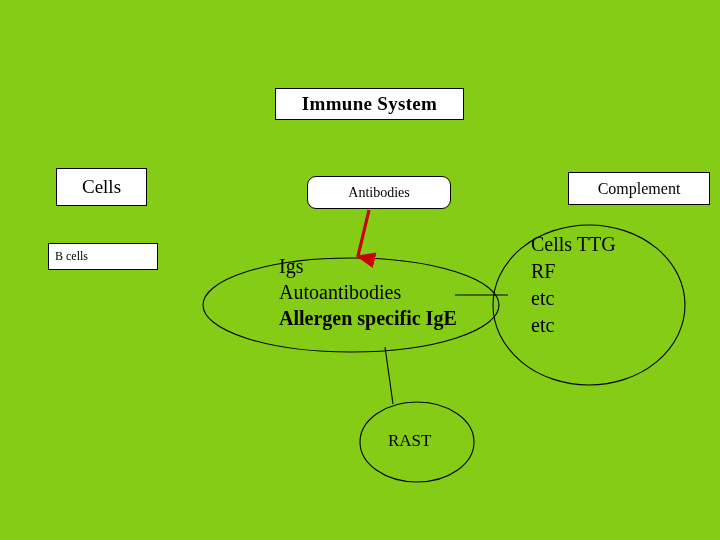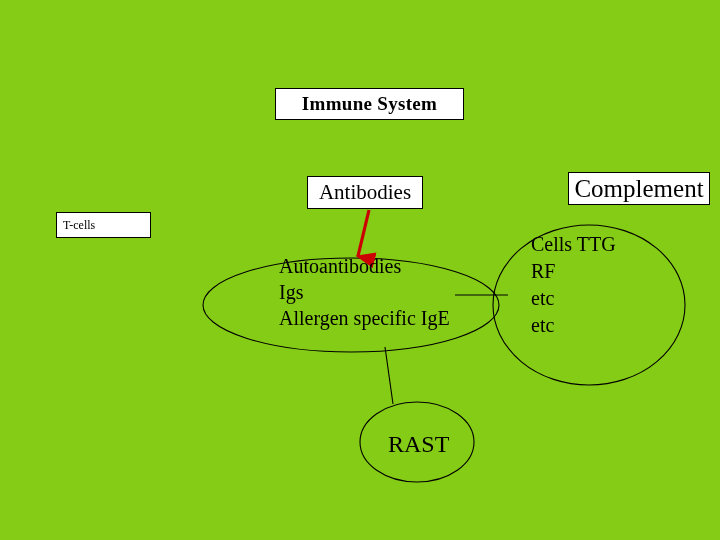--- a/index.html
+++ b/index.html
@@ -63,32 +63,33 @@
     top: 243px;
     width: 110px;
     height: 27px;
     font-size: 12px;
   }
 
   
   #antibodies-box {
     left: 307px;
     top: 176px;
-    width: 116px;
+    width: 144px;
     height: 33px;
-    font-size: 21px;
+    font-size: 14px;
+    border-radius: 9px;
   }
 
   
   #complement-box {
     left: 568px;
     top: 172px;
     width: 142px;
     height: 33px;
-    font-size: 25px;
+    font-size: 16px;
   }
 
   
   #vector-layer {
     position: absolute;
     left: 0;
     top: 0;
     width: 720px;
     height: 540px;
     pointer-events: none;
@@ -99,34 +100,34 @@
     position: absolute;
     white-space: nowrap;
     line-height: 1.0;
   }
   #igs-text-block {
     left: 279px;
     top: 256px;
     font-size: 20px;
   }
   #igs-text-block .line { margin-bottom: 6px; }
-  #igs-text-block .line:last-child { margin-bottom: 0; }
+  #igs-text-block .line:last-child { margin-bottom: 0; font-weight: bold; }
 
   #markers-text-block {
     left: 531px;
     top: 234px;
     font-size: 20px;
   }
   #markers-text-block .line { margin-bottom: 7px; }
   #markers-text-block .line:last-child { margin-bottom: 0; }
 
   #rast-text {
     left: 388px;
     top: 432px;
-    font-size: 24px;
+    font-size: 17px;
   }
 </style>
 </head>
 <body>
 
 <div id="canvas">
 
   <svg id="vector-layer" viewBox="0 0 720 540" xmlns="http://www.w3.org/2000/svg">
     <defs>
       <marker id="red-arrowhead" markerWidth="7" markerHeight="7" refX="2.6" refY="5.4" orient="auto" markerUnits="strokeWidth">
@@ -142,31 +143,32 @@
 
     <line x1="455" y1="295" x2="508" y2="295" stroke="#000000" stroke-width="1.1"></line>
 
     <line x1="385" y1="347" x2="393" y2="404" stroke="#000000" stroke-width="1.1"></line>
 
     <line x1="369" y1="210" x2="358" y2="256" stroke="#cc0000" stroke-width="3.2" marker-end="url(#red-arrowhead)"></line>
   </svg>
 
   <div class="box" id="title-box">Immune System</div>
 
+  <div class="box" id="cells-box">Cells</div>
 
-  <div class="box box-left-align" id="tcells-box">T-cells</div>
 
+  <div class="box box-left-align" id="bcells-box">B cells</div>
 
   <div class="box" id="antibodies-box">Antibodies</div>
 
   <div class="box" id="complement-box">Complement</div>
 
   <div class="text-block" id="igs-text-block">
+    <div class="line">Igs</div>
     <div class="line">Autoantibodies</div>
-    <div class="line">Igs</div>
     <div class="line">Allergen specific IgE</div>
   </div>
 
   <div class="text-block" id="markers-text-block">
     <div class="line">Cells TTG</div>
     <div class="line">RF</div>
     <div class="line">etc</div>
     <div class="line">etc</div>
   </div>
 

